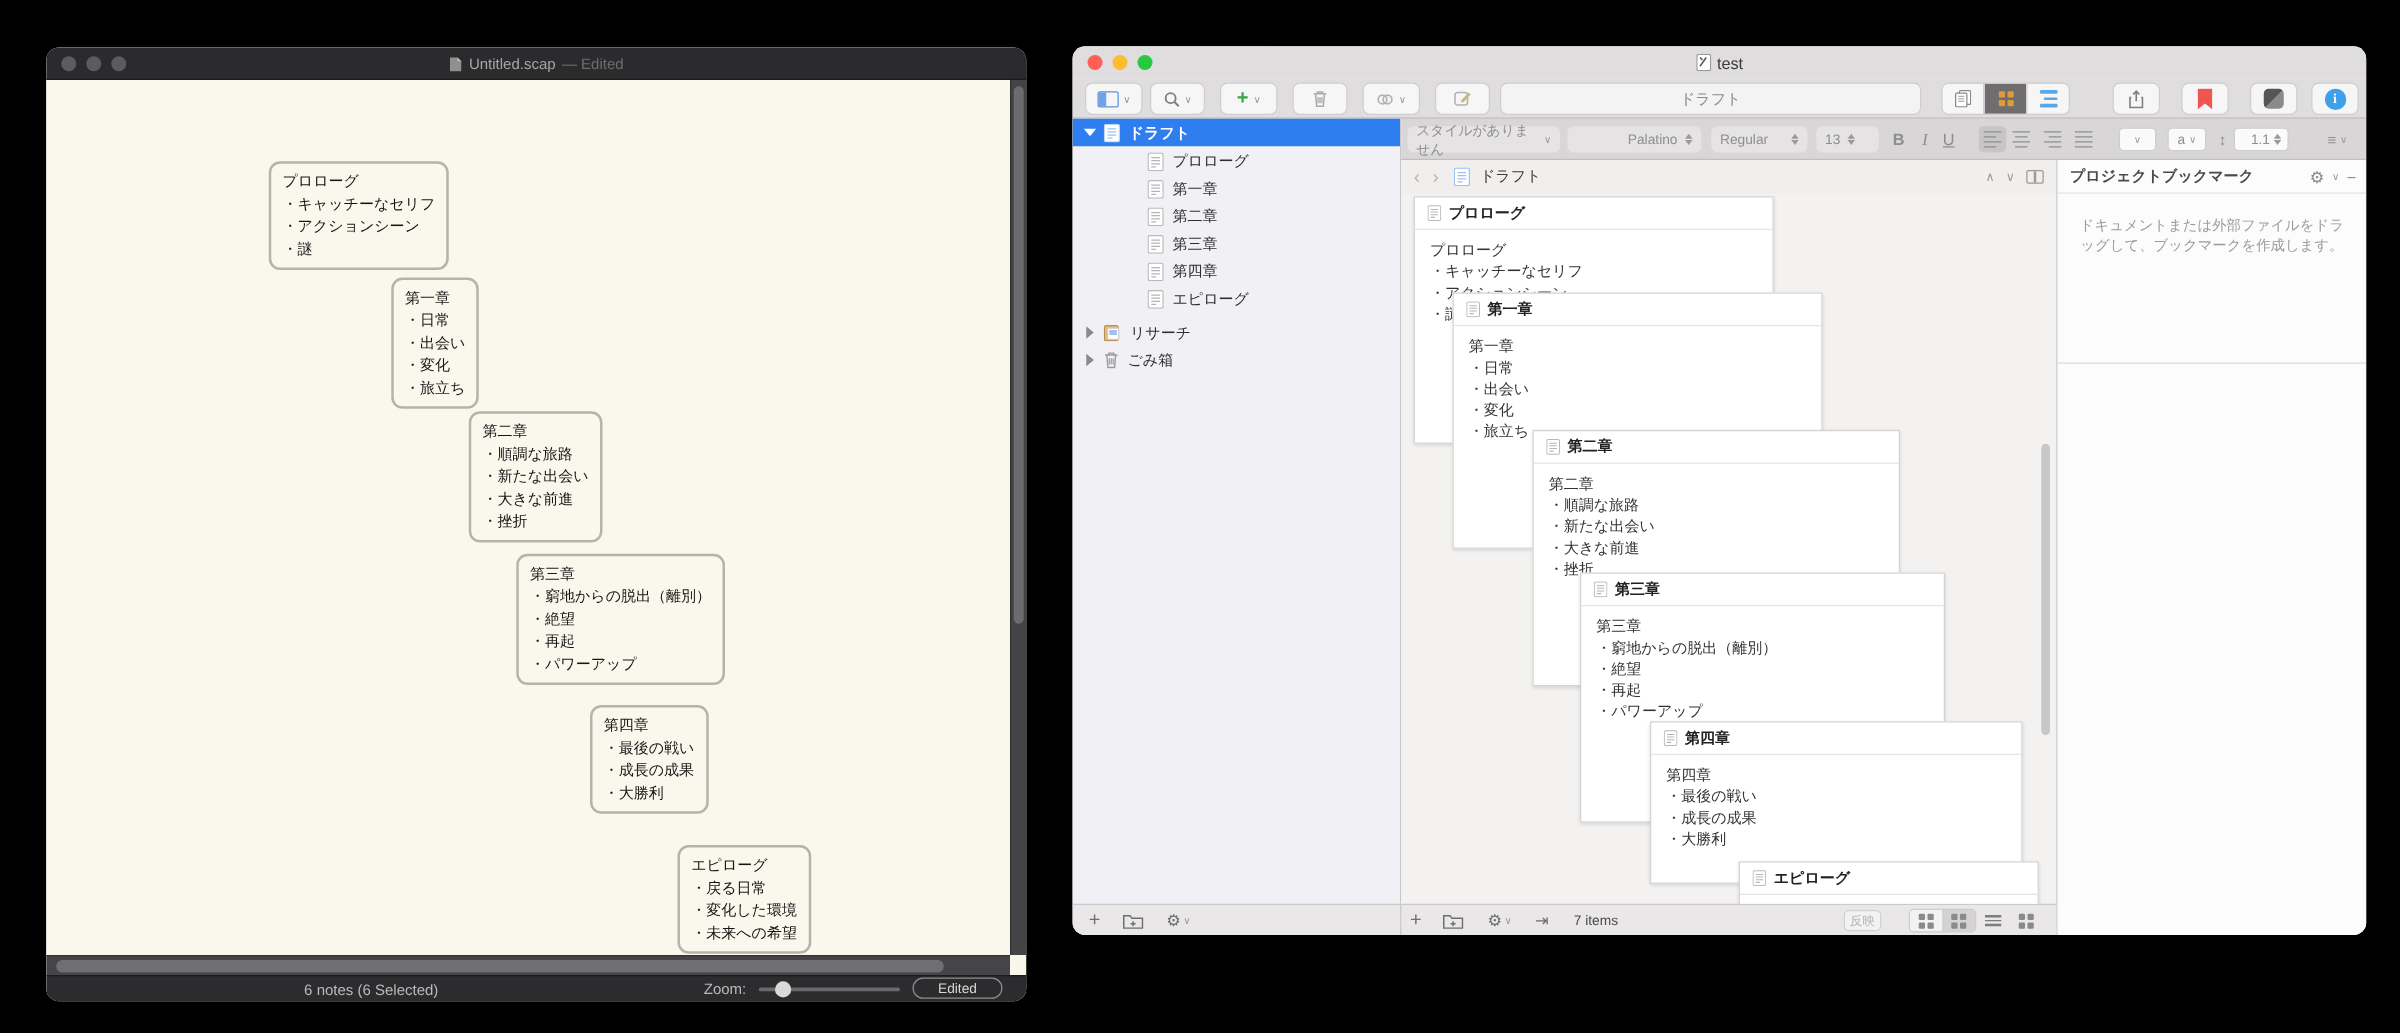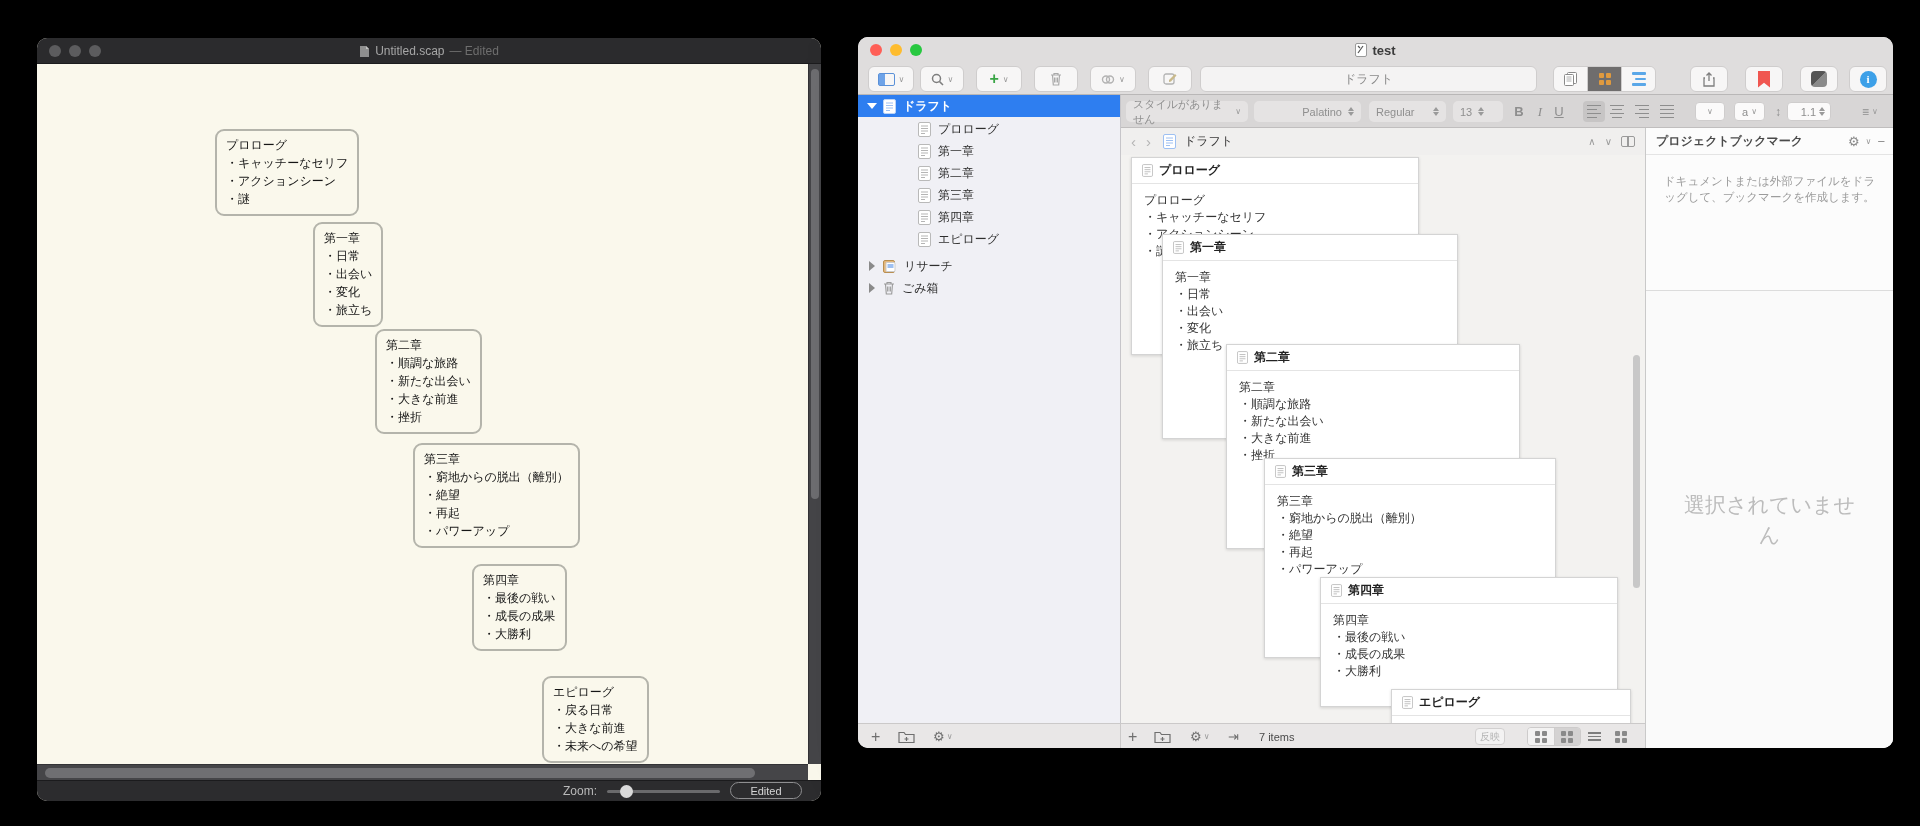--- a/index.html
+++ b/index.html
@@ -26,21 +26,21 @@
   .l-count { position:absolute; left:0; width:520px; top:0; height:21px; display:flex; align-items:center; justify-content:center; }
   .l-zoomlbl { position:absolute; left:526px; top:3px; }
   .l-slider { position:absolute; left:570px; top:9px; width:113px; height:3px; background:#6a6a6c; border-radius:2px; }
   .l-knob { position:absolute; left:13px; top:-5px; width:13px; height:13px; border-radius:50%; background:#d9d9d9; }
   .l-reset { position:absolute; left:693px; top:1px; width:72px; height:17px; border:1px solid #8e8e90; border-radius:9px; color:#d6d6d6; font-size:11px; display:flex; align-items:center; justify-content:center; background:transparent; }
 
   
   .scrv { left:858px; top:37px; width:1035px; height:711px; background:#fff; }
   .r-titlebar { position:absolute; left:0; top:0; right:0; height:26px; background:#dfdddd; }
   .tl { position:absolute; top:7px; width:12px; height:12px; border-radius:50%; }
-  .r-title { position:absolute; left:0; right:0; top:0; height:26px; display:flex; align-items:center; justify-content:center; gap:5px; font-size:13px; color:#3b3b3b; font-weight:bold; }
+  .r-title { position:absolute; left:0; right:0; top:0; height:26px; display:flex; align-items:center; justify-content:center; gap:5px; font-size:13px; color:#3b3b3b; font-weight:normal; }
   .r-toolbar { position:absolute; left:0; top:26px; right:0; height:32px; background:#dfdddd; border-bottom:1px solid #b9b7b7; }
   .tbtn { position:absolute; top:3px; height:26px; background:#f7f6f6; border:1px solid #cfcdcd; border-radius:6px; display:flex; align-items:center; justify-content:center; gap:4px; color:#7e7e7e; }
   .chev { font-size:8px; color:#9a9a9a; }
   .pathfield { position:absolute; left:342px; top:3px; width:337px; height:26px; background:#f4f3f3; border:1px solid #cfcdcd; border-radius:6px; display:flex; align-items:center; justify-content:center; font-size:12px; color:#8a8a8a; }
   .segctl { position:absolute; left:695px; top:3px; width:103px; height:26px; border:1px solid #cfcdcd; border-radius:6px; overflow:hidden; display:flex; }
   .seg { flex:1; display:flex; align-items:center; justify-content:center; background:#f7f6f6; }
   .seg + .seg { border-left:1px solid #cfcdcd; }
   .seg.sel { background:#6f6d6d; }
   .grid4 { display:grid; grid-template-columns:5px 5px; grid-template-rows:5px 5px; gap:2px; }
   .grid4 i { background:#e09a3e; border-radius:1px; }
@@ -173,33 +173,34 @@
       </div>
       <div class="note n5">
         <div>第四章</div>
         <div class="bl">・最後の戦い
 ・成長の成果
 ・大勝利</div>
       </div>
       <div class="note n6">
         <div>エピローグ</div>
         <div class="bl">・戻る日常
-・大きな前進
+・変化した環境
 ・未来への希望</div>
       </div>
     </div>
 
     <div class="l-vscroll">
       <div class="l-vthumb"></div>
     </div>
     <div class="l-hscroll">
       <div class="l-hthumb"></div>
     </div>
 
     <div class="l-status">
+      <div class="l-count">6 notes (6 Selected)</div>
       <div class="l-zoomlbl">Zoom:</div>
       <div class="l-slider">
         <div class="l-knob"></div>
       </div>
       <div class="l-reset">Edited</div>
     </div>
   </div>
 
   <div class="win scrv">
     <div class="r-titlebar">
@@ -549,23 +550,20 @@
       <div class="insp-head">
         <span>プロジェクトブックマーク</span>
         <span class="insp-tools">
           <span>⚙</span>
           <span class="chev">∨</span>
           <span>−</span>
         </span>
       </div>
       <div class="insp-hint">ドキュメントまたは外部ファイルをドラッグして、ブックマークを作成します。</div>
       <div class="insp-div"></div>
-      <div class="insp-empty">
-        <span>選択されていません</span>
-      </div>
     </div>
 
     <div class="r-footer">
       <div class="f-ic" style="left:13px; font-size:16px">+</div>
       <div class="f-ic" style="left:40px">
         <svg width="17" height="13" viewBox="0 0 17 13">
             <path d="M1 2.5h5l1.5 2H16v8H1z" fill="none" stroke="#6f6f6f" stroke-width="1.2"></path>
             <path d="M8.5 7v4M6.5 9h4" stroke="#6f6f6f" stroke-width="1.2"></path>
           </svg>
       </div>

